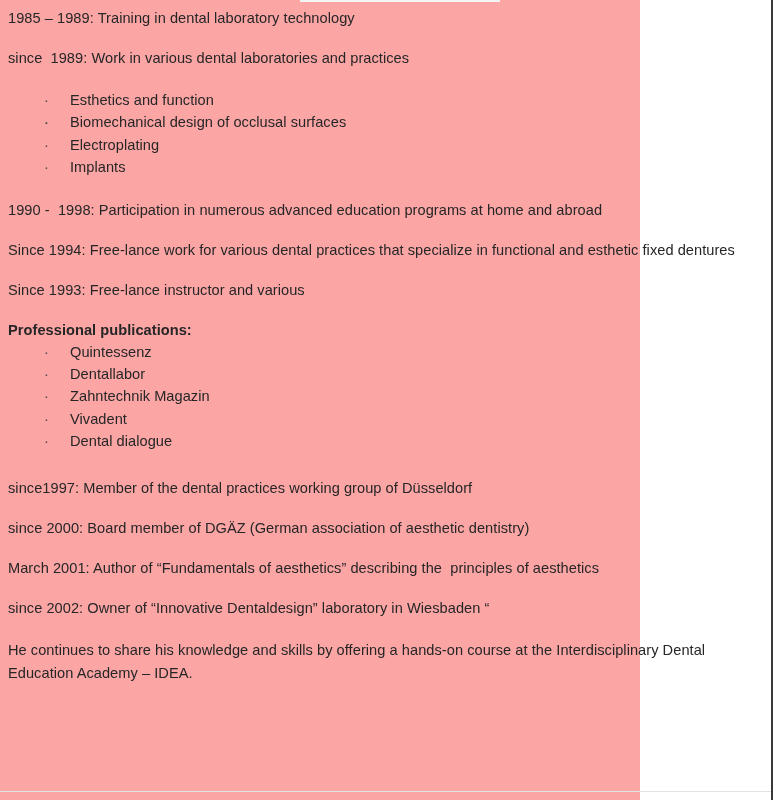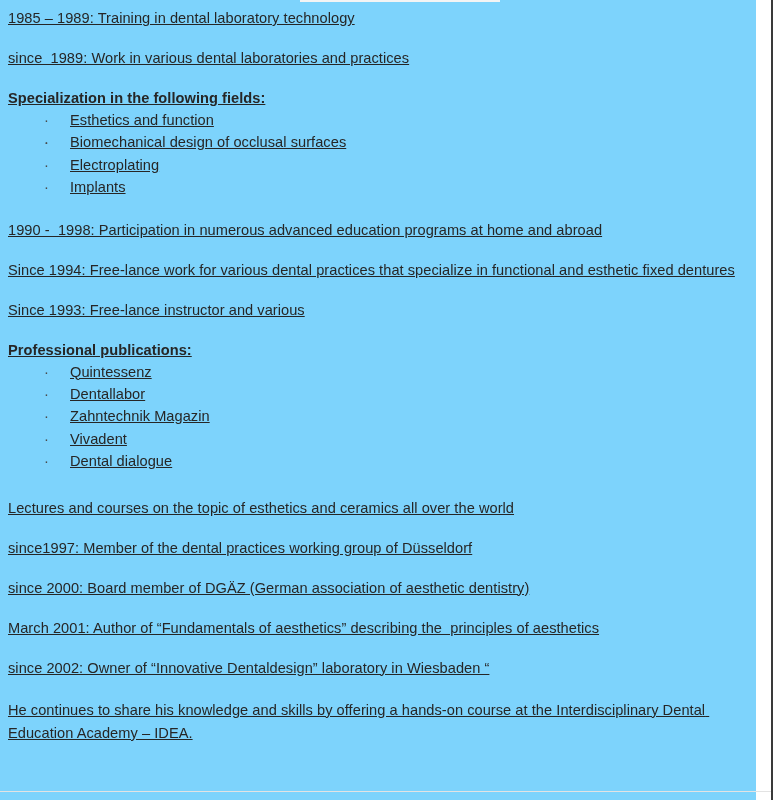--- a/index.html
+++ b/index.html
@@ -14,25 +14,24 @@
     color: #262626;
     overflow: hidden;
     position: relative;
   }
 
   
   .page {
     position: absolute;
     left: 0;
     top: 0;
-    width: 756px;
+    width: 640px;
     height: 800px;
-    background: #7dd3fc;
+    background: #fca5a5;
     box-sizing: border-box;
-    text-decoration: underline;
   }
   .edge-right {
     position: absolute;
     top: 0;
     left: 771px;
     width: 2px;
     height: 800px;
     background: #3a3a3a;
   }
   .edge-bottom {
@@ -110,21 +109,20 @@
 <div class="page">
 
   <div class="edge-top-ghost"></div>
 
   <div class="content">
 
     <p class="line">1985 – 1989: Training in dental laboratory technology</p>
 
     <p class="line">since  1989: Work in various dental laboratories and practices</p>
 
-    <p class="heading">Specialization in the following fields:</p>
 
     <ul class="bullets">
       <li>
         <span class="marker">·</span>
         <span>Esthetics and function</span>
       </li>
       <li>
         <span class="marker">·</span>
       </li>
       <li>
@@ -167,21 +165,20 @@
         <span>Vivadent</span>
       </li>
       <li>
         <span class="marker">·</span>
         <span>Dental dialogue</span>
       </li>
     </ul>
 
     <div class="spacer-sm"></div>
 
-    <p class="line">Lectures and courses on the topic of esthetics and ceramics all over the world</p>
 
 
     <p class="line">since1997: Member of the dental practices working group of Düsseldorf</p>
 
     <p class="line">since 2000: Board member of DGÄZ (German association of aesthetic dentistry)</p>
 
     <p class="line">March 2001: Author of “Fundamentals of aesthetics” describing the  principles of aesthetics</p>
 
     <p class="line">since 2002: Owner of “Innovative Dentaldesign” laboratory in Wiesbaden “</p>
 

